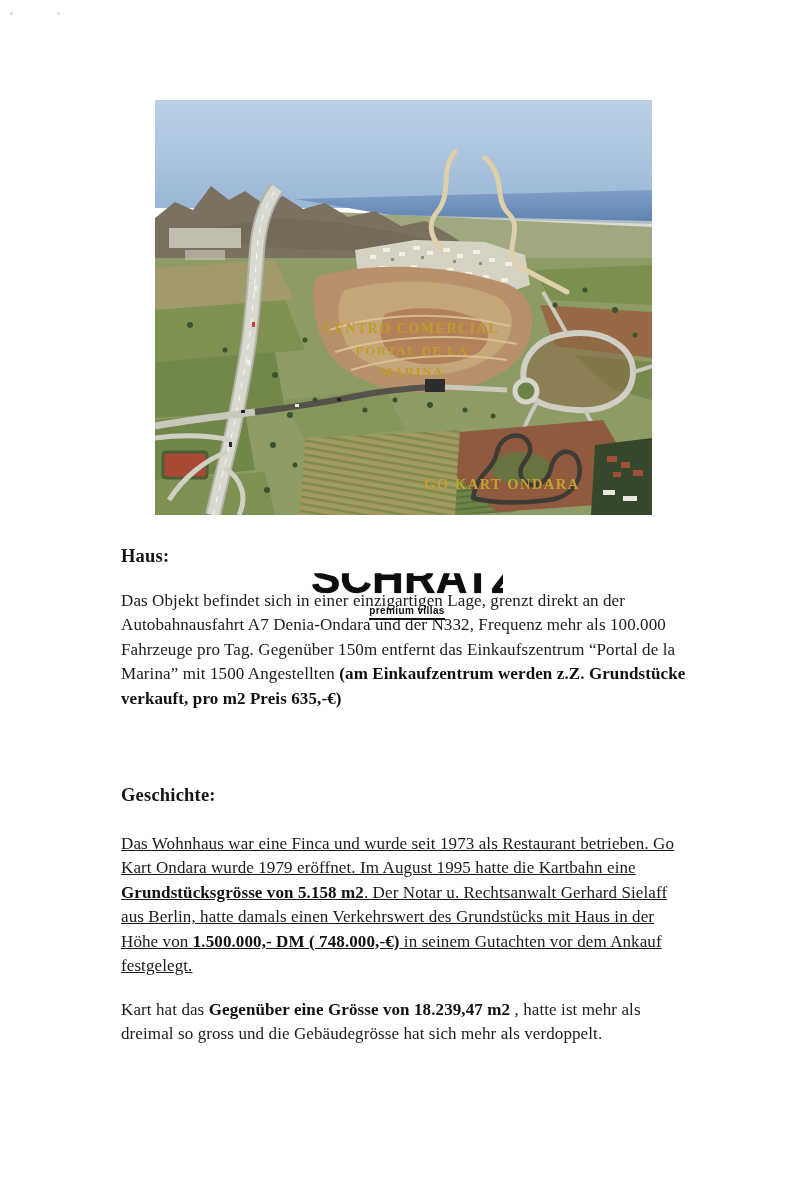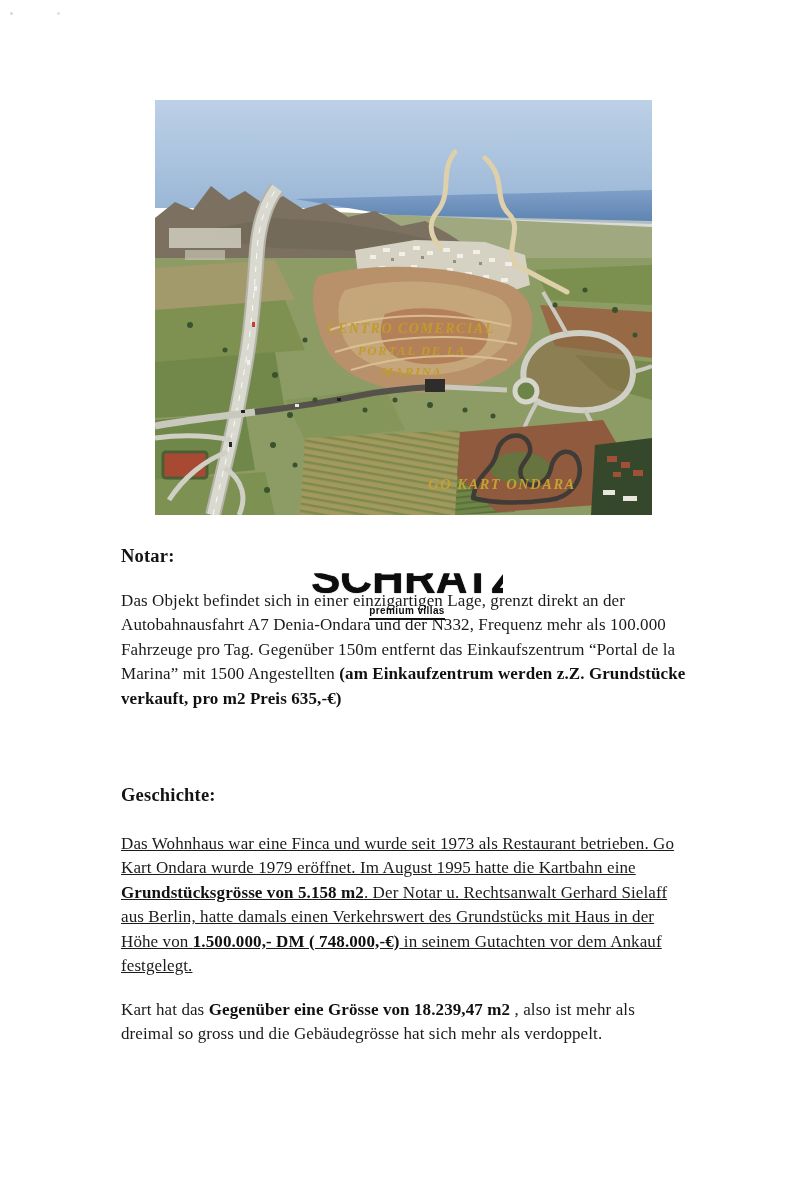--- a/index.html
+++ b/index.html
@@ -8,21 +8,20 @@
     font-family:"Liberation Serif","DejaVu Serif",serif;
     overflow:hidden;
   }
   .speck{position:absolute;width:3px;height:3px;border-radius:50%;background:#d6d6d6;}
   .speck.s1{left:10px;top:12px;}
   .speck.s2{left:57px;top:12px;background:#dedede;}
 
   figure.photo{
     position:absolute;left:155px;top:100px;width:596px;height:415px;margin:0;
     line-height:0;
-    font-style:italic;
   }
   figure.photo svg{display:block;}
 
   h2.heading{
     position:absolute;left:121px;margin:0;
     font-size:18.5px;font-weight:bold;color:#141414;letter-spacing:.2px;
   }
   .h-lage{top:546px;}
   .h-geschichte{top:785px;}
 
@@ -242,26 +241,26 @@
         <circle cx="480" cy="235" r="2.5"></circle>
     </g>
 
     <text class="label-text" x="256" y="233" text-anchor="middle" font-size="14" letter-spacing="1.5" fill="#bf9c2b">CENTRO COMERCIAL</text>
     <text class="label-text" x="257" y="255" text-anchor="middle" font-size="13" letter-spacing="1.5" fill="#bf9c2b">PORTAL DE LA</text>
     <text class="label-text" x="257" y="276" text-anchor="middle" font-size="13" letter-spacing="1.5" fill="#bf9c2b">MARINA</text>
     <text class="label-text" x="347" y="389" text-anchor="middle" font-size="14.5" letter-spacing="1.5" fill="#c5a032">GO KART ONDARA</text>
   </svg>
 </figure>
 
-<h2 class="heading h-lage">Notar:</h2>
+<h2 class="heading h-lage">Haus:</h2>
 
 <p class="para p1"><span>Das Objekt befindet sich in einer einzigartigen Lage, grenzt direkt an der Autobahnausfahrt A7 Denia-Ondara und der N332, Frequenz mehr als 100.000 Fahrzeuge pro Tag. Gegenüber 150m entfernt das Einkaufszentrum “Portal de la Marina” mit 1500 Angestellten </span><b>(am Einkaufzentrum werden z.Z. Grundstücke verkauft, pro m2 Preis 635,-€)</b></p>
 
 <div class="watermark">
   <span class="wm-big">SCHRATZ</span>
   <span class="wm-tagline"><span>premium villas</span></span>
 </div>
 
 <h2 class="heading h-geschichte">Geschichte:</h2>
 
 <p class="para p2"><span>Das Wohnhaus war eine Finca und wurde seit 1973 als Restaurant betrieben. Go Kart Ondara wurde 1979 eröffnet. Im August 1995 hatte die Kartbahn eine </span><b>Grundstücksgrösse von 5.158 m2</b><span>. Der Notar u. Rechtsanwalt Gerhard Sielaff aus Berlin, hatte damals einen Verkehrswert des Grundstücks mit Haus in der Höhe von </span><b>1.500.000,- DM ( 748.000,-€)</b><span> in seinem Gutachten vor dem Ankauf festgelegt.</span></p>
 
-<p class="para p3"><span>Kart hat das </span><b>Gegenüber eine Grösse von 18.239,47 m2</b><span> , also ist mehr als dreimal so gross und die Gebäudegrösse hat sich mehr als verdoppelt.</span></p>
+<p class="para p3"><span>Kart hat das </span><b>Gegenüber eine Grösse von 18.239,47 m2</b><span> , hatte ist mehr als dreimal so gross und die Gebäudegrösse hat sich mehr als verdoppelt.</span></p>
 
 </body></html>

